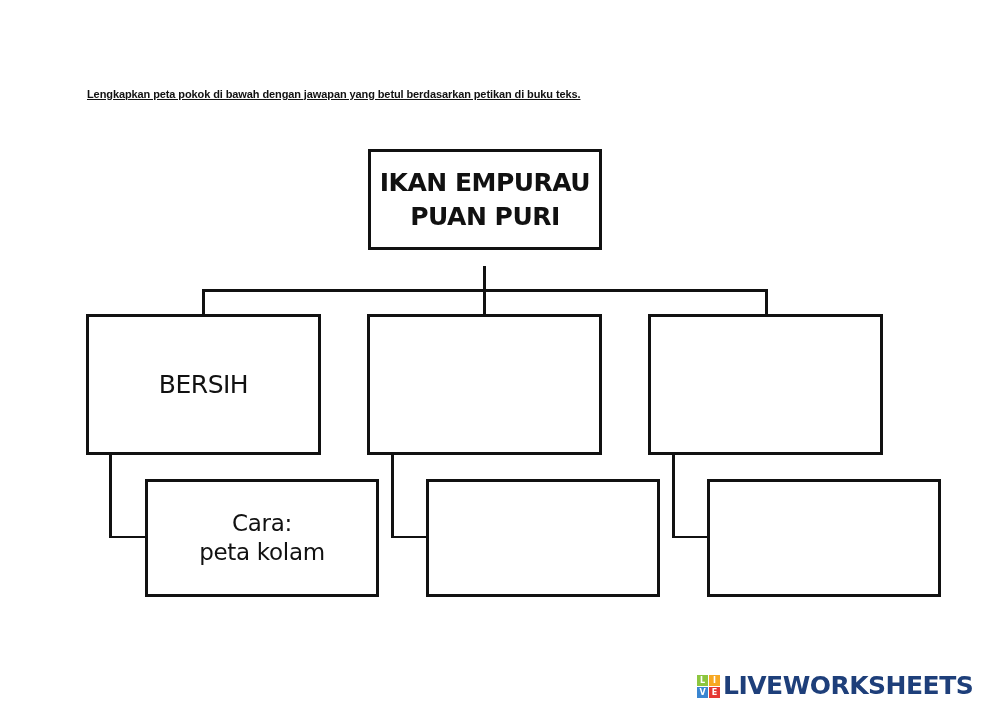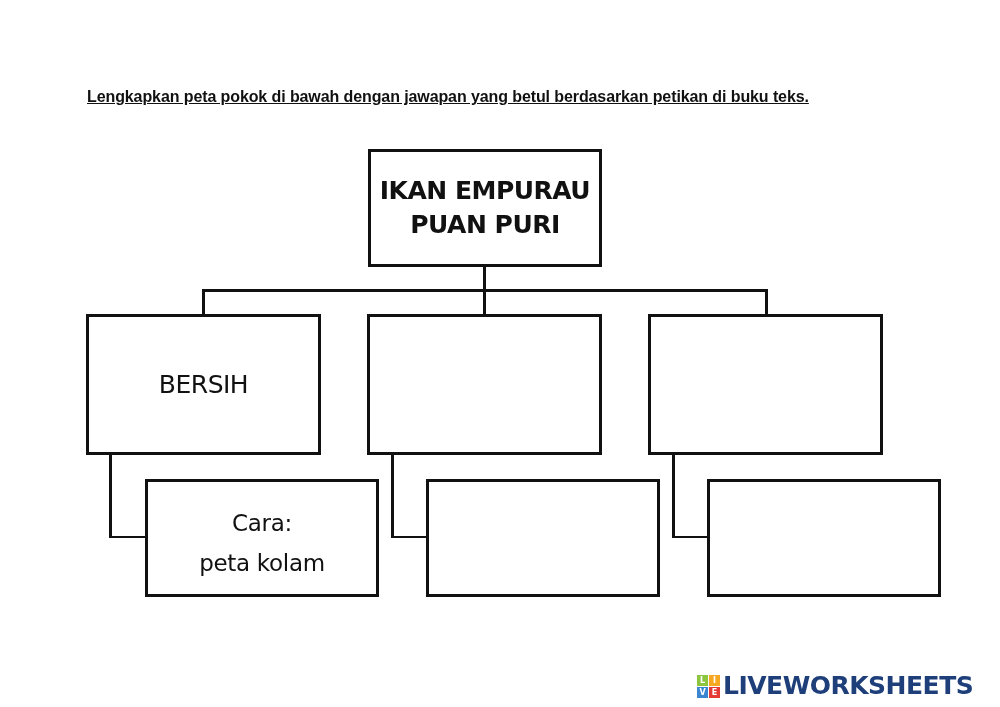--- a/index.html
+++ b/index.html
@@ -5,45 +5,45 @@
     html, body { margin: 0; padding: 0; }
     body {
       width: 1000px; height: 707px; position: relative; overflow: hidden;
       background: #ffffff;
       font-family: "DejaVu Sans", "Liberation Sans", sans-serif;
       color: #111;
     }
     .instruction {
       position: absolute; left: 87px; top: 88px;
       font-family: "Liberation Sans", "DejaVu Sans", sans-serif;
-      font-size: 16px; font-weight: bold; text-decoration: underline;
+      font-size: 11px; font-weight: bold; text-decoration: underline;
       color: #111; white-space: nowrap; letter-spacing: -0.1px;
     }
     .box {
       position: absolute; box-sizing: border-box;
       border: 3px solid #111; background: #fff;
       display: flex; align-items: center; justify-content: center;
       text-align: center;
     }
-    .box.top { left: 368px; top: 149px; width: 234px; height: 118px; }
+    .box.top { left: 368px; top: 149px; width: 234px; height: 101px; }
     .box.top .txt {
       font-family: "DejaVu Sans", sans-serif; font-weight: bold;
       font-size: 25px; line-height: 34px; letter-spacing: -0.5px; color: #111;
     }
     .box.l1 { top: 314px; width: 235px; height: 141px; }
     .box.l2 { top: 479px; width: 234px; height: 118px; }
     .box.l1 .txt {
       font-family: "DejaVu Sans", sans-serif; font-size: 25px; color: #111;
       letter-spacing: -0.5px;
     }
     .box.l2 .txt {
       font-family: "DejaVu Sans", sans-serif; font-size: 23px; line-height: 29px;
       color: #111; letter-spacing: -0.3px;
     }
-    .box.l2 .txt span { display: block; margin-top: 11px; }
+    .box.l2 .txt span { display: block; }
     .box input {
       position: absolute; inset: 6px; border: none; background: transparent;
       outline: none; font-size: 20px; text-align: center;
     }
     .line { position: absolute; background: #111; }
     .logo {
       position: absolute; left: 697px; top: 673px; display: flex; align-items: center;
     }
     .logo-grid {
       display: grid; grid-template-columns: 11px 11px; grid-template-rows: 11px 11px;

